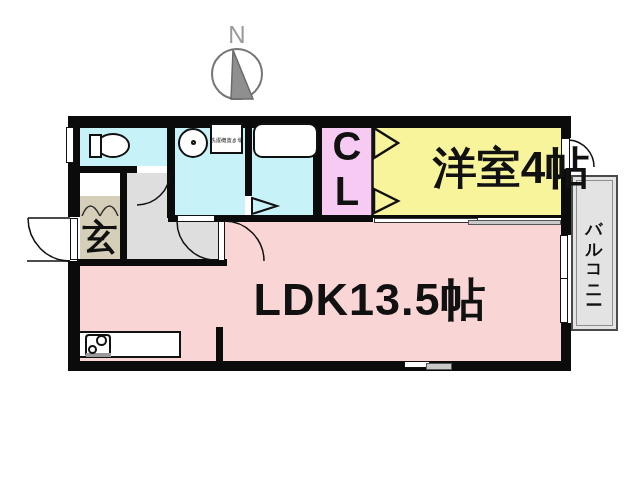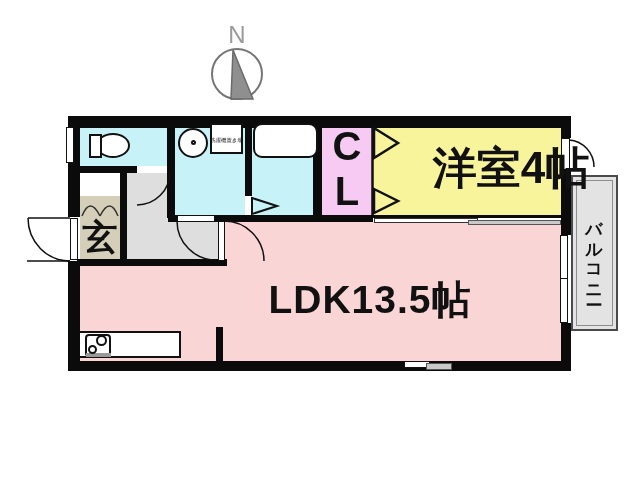--- a/index.html
+++ b/index.html
@@ -109,21 +109,21 @@
     <line x1="372.5" y1="128" x2="372.5" y2="215" stroke="#111" stroke-width="2.5"></line>
     <path d="M374 128 L398 143 L374 158 Z" stroke="#111" stroke-width="2.5" fill="none"></path>
     <path d="M374 189 L398 201 L374 213 Z" stroke="#111" stroke-width="2.5" fill="none"></path>
 
     <circle cx="237" cy="74" r="25" stroke="#767676" stroke-width="2" fill="none"></circle>
     <path d="M233 50 L253 99 L231 99 Z" fill="#8F8F8F" stroke="#6A6A6A" stroke-width="1.5"></path>
   </svg>
 
   <div class="label" style="left:224px;top:22px;width:26px;height:26px;font-size:24px;color:#9a9a9a;">N</div>
 
-  <div class="label" style="left:225px;top:272px;width:290px;height:54px;font-size:39px;font-weight:bold;letter-spacing:1px;">LDK13.5帖</div>
+  <div class="label" style="left:225px;top:272px;width:290px;height:54px;font-size:45px;font-weight:bold;letter-spacing:1px;">LDK13.5帖</div>
 
   <div class="label" style="left:373px;top:140px;width:188px;height:56px;font-size:44px;font-weight:bold;margin-left:44px;">洋室4帖</div>
 
   <div class="label" style="left:322px;top:124px;width:50px;height:44px;font-size:40px;font-weight:600;">C</div>
   <div class="label" style="left:322px;top:168px;width:50px;height:46px;font-size:40px;font-weight:600;">L</div>
 
   <div class="label" style="left:80px;top:214px;width:40px;height:44px;font-size:35px;font-weight:600;">玄</div>
 
   <div class="label v-text" style="left:581px;top:190px;width:26px;height:128px;font-size:17px;font-weight:600;letter-spacing:2px;">バルコニー</div>
 

